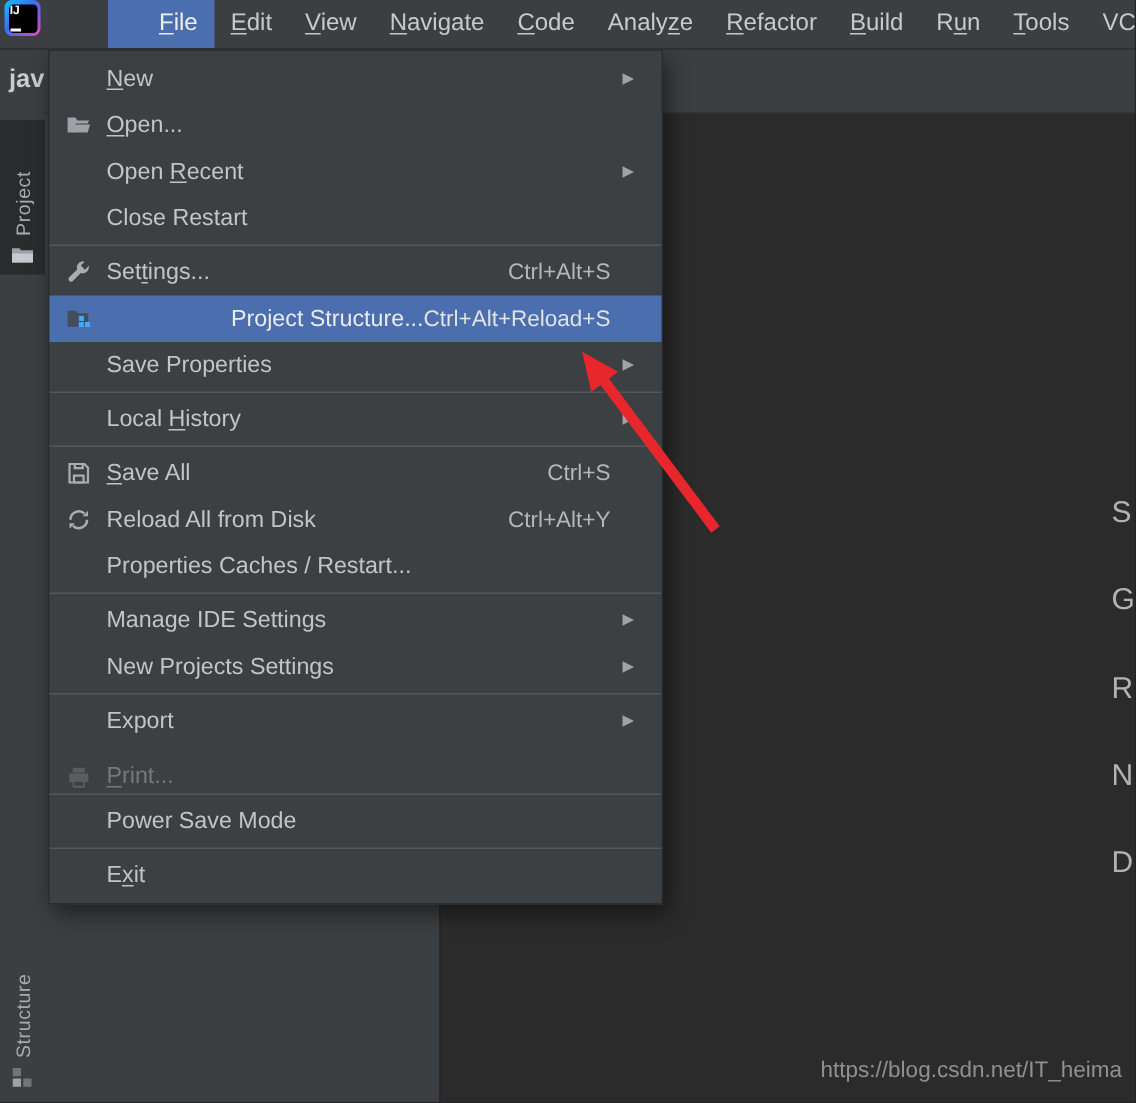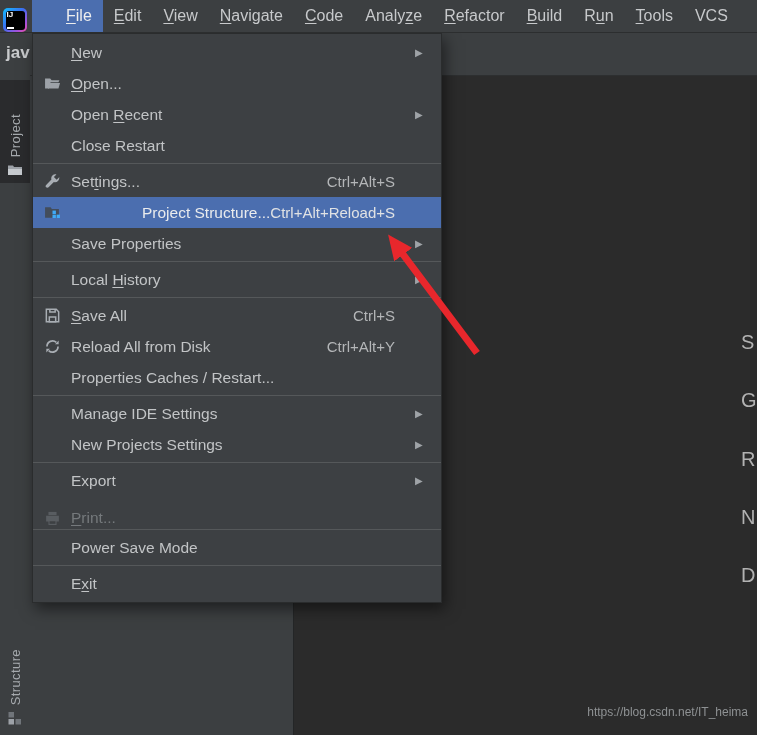--- a/index.html
+++ b/index.html
@@ -1,21 +1,21 @@
 <!DOCTYPE html>
 <html style="--selection: #4b6eaf;"><head>
 <meta charset="utf-8">
 <style>
   html,body{margin:0;padding:0;background:#1e1e1e;}
   .win{position:relative;width:757px;height:735px;overflow:hidden;background:#2b2b2b;
        font-family:"Liberation Sans","DejaVu Sans",sans-serif;-webkit-font-smoothing:antialiased;}
 
   
   .menubar{position:absolute;top:0;left:0;right:0;height:32px;background:#3c3f41;
-           display:flex;align-items:flex-end;border-bottom:1px solid #2c2e2f;z-index:5;}
+           display:flex;align-items:flex-start;border-bottom:1px solid #2c2e2f;z-index:5;gap:40px;}
   .logo{width:24px;height:24px;margin:0 5px 0 3px;border-radius:5px;flex:none;position:relative;
         background:linear-gradient(135deg,#10c0ff 0%,#3c6df0 45%,#aa4fd8 80%,#f74f9e 100%);}
   .logo .inner{position:absolute;inset:2.5px;background:#000;border-radius:3px;}
   .logo .ij{position:absolute;top:2.5px;left:3.5px;color:#fff;font-size:8px;font-weight:bold;line-height:8px;}
   .logo .bar{position:absolute;left:4px;bottom:3.5px;width:7px;height:2px;background:#fff;}
   .mb-item{padding:0 11px;height:32px;line-height:32px;color:#c7c9cb;font-size:16px;white-space:nowrap;cursor:default;}
   .mb-item.selected{background:var(--selection,#4b6eaf);color:#eeeeee;padding-left:34px;}
   .mn{text-decoration:underline;text-underline-offset:2px;}
 
   
@@ -31,33 +31,33 @@
   .tw-btn{position:absolute;left:0;width:30px;display:flex;flex-direction:column;align-items:center;
           gap:5px;cursor:default;z-index:2;}
   .tw-btn .vlabel{writing-mode:vertical-rl;transform:rotate(180deg);font-size:13px;color:#a6aaae;letter-spacing:.4px;}
   .tw-btn.active{background:#2a2b2d;}
   #project-btn{top:80px;height:98px;justify-content:flex-end;padding-bottom:5px;}
   #structure-btn{top:608px;height:118px;justify-content:flex-end;padding-bottom:8px;}
   .tw-icon{width:16px;height:16px;flex:none;}
 
   
   .hint-letter{position:absolute;left:447px;font-size:20px;color:#b2b2b2;line-height:24px;}
-  .watermark{position:absolute;right:9px;top:629px;font-size:12px;color:#8e9193;}
+  .watermark{position:absolute;right:9px;top:629px;font-size:15px;color:#8e9193;}
 
   
   .dropdown{position:absolute;left:32px;top:33px;width:408px;background:#3d4043;
             border:1px solid #2a2c2d;box-shadow:3px 6px 14px rgba(0,0,0,.5);padding:3px 0;z-index:4;}
   .row{height:31px;display:flex;align-items:center;font-size:15.5px;color:#c2c4c6;cursor:default;}
   .row.selected{background:var(--selection,#4b6eaf);color:#e9ebed;text-align:right;}
   .row.disabled{color:#75797c;align-items:flex-end;}
   .row .icon-cell{width:38px;flex:none;display:flex;justify-content:center;align-items:center;}
   .row .icon-cell svg{width:17px;height:17px;}
   .row.disabled .icon-cell svg{opacity:.55;}
   .row .label{flex:1;white-space:nowrap;}
-  .row .shortcut{margin-right:20px;color:#b4b6b8;font-size:15px;flex:none;}
+  .row .shortcut{margin-right:8px;color:#b4b6b8;font-size:15px;flex:none;}
   .row.selected .shortcut{color:#e0e2e4;}
   .row .arrow{width:26px;flex:none;color:#9fa3a7;font-size:10px;line-height:31px;}
   .sep{height:1px;background:#55585a;margin:2px 0;}
 
   
   .arrow-svg{position:absolute;left:0;top:0;width:757px;height:735px;z-index:10;pointer-events:none;}
 </style>
 </head>
 <body>
 

